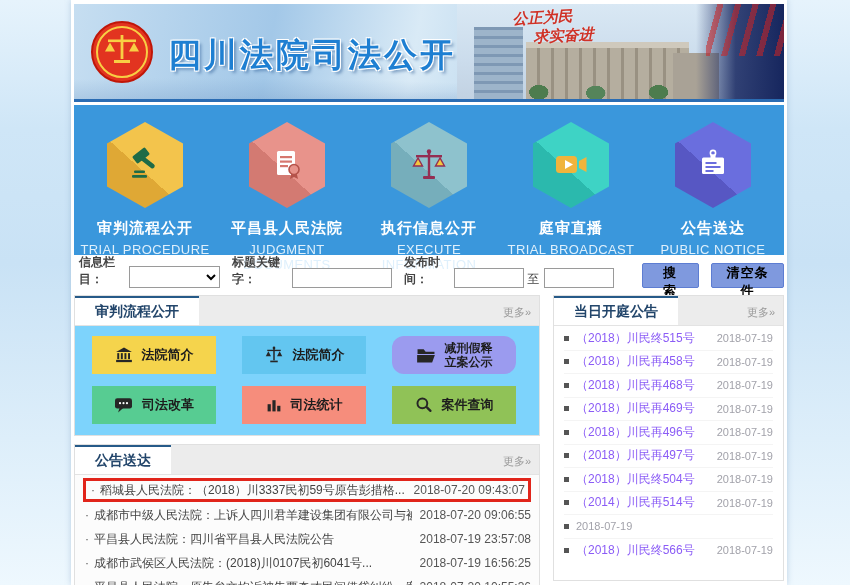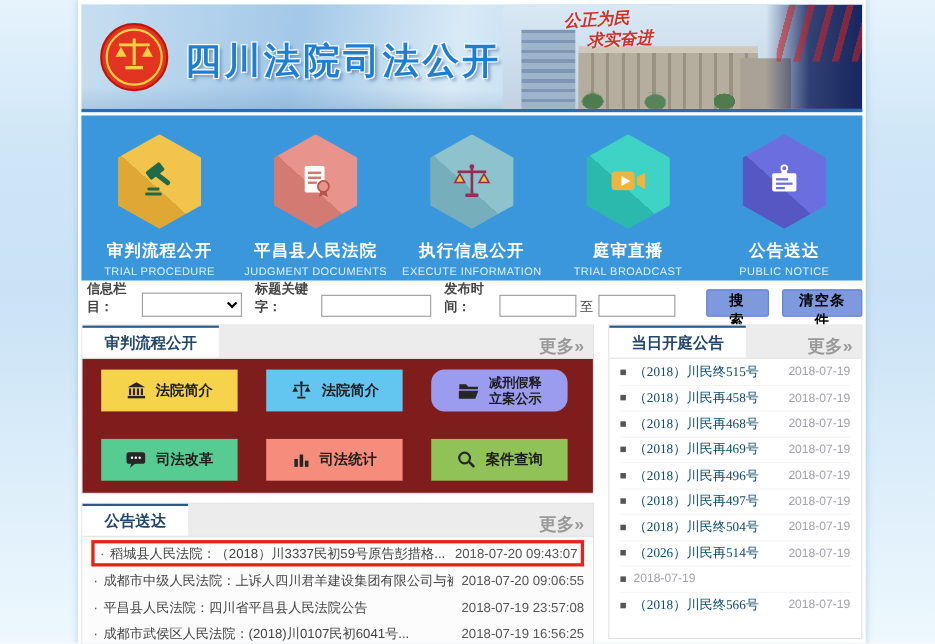--- a/index.html
+++ b/index.html
@@ -47,21 +47,21 @@
   .nav-item { flex:1; text-align:center; padding-top:17px; cursor:pointer; }
   .hex { width:76px; height:86px; margin:0 auto;
     clip-path:polygon(50% 0,100% 25%,100% 75%,50% 100%,0 75%,0 25%);
     display:flex; align-items:center; justify-content:center; }
   .hex-1 { background:linear-gradient(222deg,#f3c44c 55%,#dfa835 55%); }
   .hex-2 { background:linear-gradient(222deg,#e8938b 55%,#d37a72 55%); }
   .hex-3 { background:linear-gradient(222deg,#8ec2cd 55%,#76aebb 55%); }
   .hex-4 { background:linear-gradient(222deg,#3ed3c5 55%,#2bb9ad 55%); }
   .hex-5 { background:linear-gradient(222deg,#6a6ede 55%,#5757c3 55%); }
   .nav-cn { margin-top:11px; font-size:15px; font-weight:bold; color:#fff; letter-spacing:1px; }
-  .nav-en { margin-top:4px; font-size:10px; color:#dff0fc; letter-spacing:.4px; }
+  .nav-en { margin-top:4px; font-size:13px; color:#dff0fc; letter-spacing:.4px; }
 
   
   .search-bar { margin-top:5px; height:28px; display:flex; align-items:flex-end;
     font-size:12px; color:#444; font-weight:bold; padding-left:5px; }
   .col-select { width:112px; height:22px; border:1px solid #9a9a9a; font-size:12px;
     margin:0 12px 0 2px; background:#fff; }
   .inp { height:20px; border:1px solid #9a9a9a; font-size:12px; padding:0 3px; }
   .kw { width:100px; margin:0 12px 0 2px; }
   .dt { width:70px; margin-left:2px; }
   .to { margin:0 3px; font-weight:normal; color:#444; }
@@ -71,24 +71,24 @@
   .btn.clear { margin-left:12px; letter-spacing:1px; }
 
   
   .columns { display:flex; margin-top:7px; gap:13px; align-items:flex-start; }
   .left-col { width:466px; }
   .right-col { flex:1; }
   .box { border:1px solid #e0e0e0; background:#fff; }
   .sec-head { position:relative; background:#ececec; height:30px; border-bottom:1px solid #e3e3e3; }
   .tab { display:inline-block; background:#fff; border-top:2px solid #265a88; padding:0 20px;
     height:29px; line-height:27px; font-size:14px; font-weight:bold; color:#23466b; }
-  .more { position:absolute; right:8px; top:9px; font-size:16px; color:#999; cursor:pointer;font-weight:bold; }
-
-  .btn-grid { display:grid; grid-template-columns:repeat(3,124px); gap:25px 26px;
-    padding:10px 17px 11px; background:#7f1d1d; }
+  .more { position:absolute; right:8px; top:9px; font-size:11px; color:#999; cursor:pointer; }
+
+  .btn-grid { display:grid; grid-template-columns:repeat(3,124px); gap:12px 26px;
+    padding:10px 17px 11px; background:#7dd3fc; }
   .cbtn { height:38px; display:flex; align-items:center; justify-content:center; gap:9px;
     font-size:13px; font-weight:bold; color:#1d1d1d; cursor:pointer; }
   .cbtn svg { flex:none; }
   .bg-yellow { background:#f5d44c; } .bg-blue { background:#63c6f0; }
   .bg-lav { background:#9b9bef;border-radius:12px; } .bg-green { background:#57cc92; }
   .bg-salmon { background:#f68d7c; } .bg-ygreen { background:#90c257; }
   .two-line { font-size:12px; line-height:1.18; text-align:left; }
 
   .notice-box { margin-top:8px; }
   .nlist { padding:2px 8px 6px; font-size:12px; color:#444; background:#fcfcfc; }
@@ -96,21 +96,21 @@
   .nrow.hl { border:3px solid #e1251b; margin:1px 0; padding:0 3px; }
   .bullet { color:#555; margin:0 5px 0 2px; }
   .ntitle { flex:1; overflow:hidden; white-space:nowrap; }
   .ntime { margin-left:8px; color:#555; white-space:nowrap; }
 
   .court-box { min-height:286px; }
   .clist { padding:1px 10px 0; }
   .crow { display:flex; align-items:center; height:23.5px; cursor:pointer; border-bottom:1px solid #f4f4f4; }
   .crow:last-child { border-bottom:none; }
   .sq { width:5px; height:5px; background:#555; margin-right:7px; flex:none; }
-  .ccase { flex:1; color:#0c4a6e; font-size:12px; white-space:nowrap; overflow:hidden;font-family:Liberation Serif, serif; }
+  .ccase { flex:1; color:#8b5cf6; font-size:12px; white-space:nowrap; overflow:hidden; }
   .cdate { color:#a2a2aa; font-size:11px; white-space:nowrap; }
 </style>
 </head>
 <body>
 
 <div class="container">
 
   <div class="banner">
     <div class="mountains"></div>
     <svg class="emblem" viewBox="0 0 64 64">
@@ -391,21 +391,21 @@
             <span class="ccase">（2018）川民再497号</span>
             <span class="cdate">2018-07-19</span>
           </div>
           <div class="crow">
             <span class="sq"></span>
             <span class="ccase">（2018）川民终504号</span>
             <span class="cdate">2018-07-19</span>
           </div>
           <div class="crow">
             <span class="sq"></span>
-            <span class="ccase">（2026）川民再514号</span>
+            <span class="ccase">（2014）川民再514号</span>
             <span class="cdate">2018-07-19</span>
           </div>
           <div class="crow">
             <span class="sq"></span>
             <span class="cdate">2018-07-19</span>
           </div>
           <div class="crow">
             <span class="sq"></span>
             <span class="ccase">（2018）川民终566号</span>
             <span class="cdate">2018-07-19</span>

